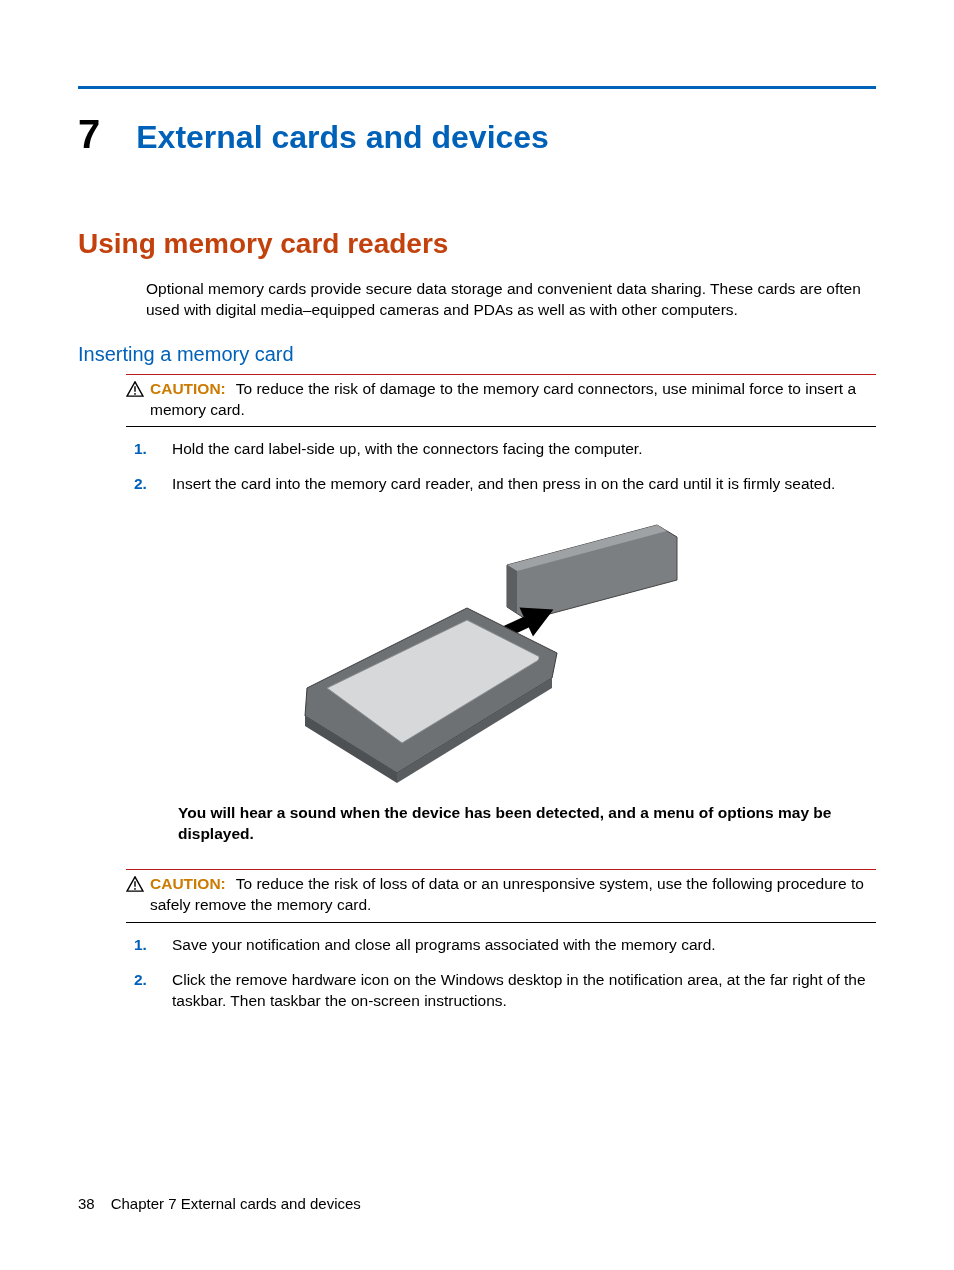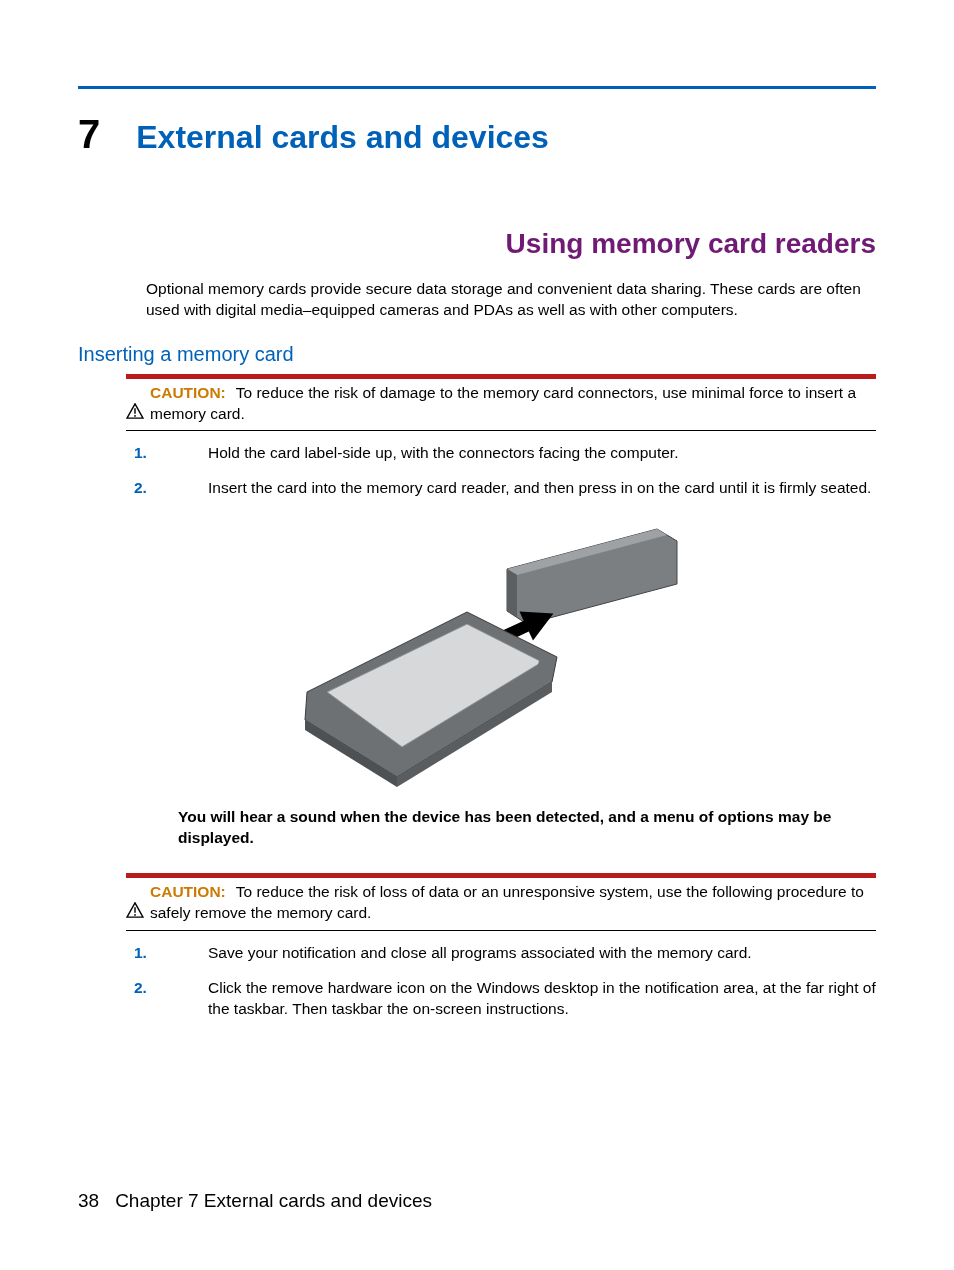--- a/index.html
+++ b/index.html
@@ -34,49 +34,47 @@
     color: #000;
   }
   .chapter-title {
     font-size: 32px;
     font-weight: bold;
     color: #0061b9;
   }
   h2.section {
     font-size: 28px;
     font-weight: bold;
-    color: #701a75;
+    color: #c2410c;
     margin: 0 0 16px 0;
-    text-align: right;
   }
   h3.subsection {
     font-size: 20px;
     font-weight: normal;
     color: #0061b9;
     margin: 20px 0 6px 0;
   }
   .body-indent {
     margin-left: 68px;
   }
   .para {
     margin: 0 0 14px 0;
   }
   a.link {
     color: #0061b9;
     text-decoration: underline;
   }
   .caution-box {
     margin-left: 48px;
-    border-top: 5px solid #b91c1c;
+    border-top: 1px solid #b91c1c;
     border-bottom: 1px solid #000;
     padding: 4px 0 6px 0;
     margin-bottom: 12px;
     display: flex;
     gap: 6px;
-    align-items: flex-end;
   }
   .caution-icon {
     flex: 0 0 auto;
     width: 18px;
     margin-top: 2px;
   }
   .caution-text {
     flex: 1;
   }
   .caution-label {
@@ -92,36 +90,36 @@
   ol.numlist > li {
     display: flex;
     gap: 20px;
     margin-bottom: 14px;
   }
   .num {
     color: #0061b9;
     font-weight: bold;
     flex: 0 0 18px;
   }
-  .li-text { flex: 1; margin-left: 36px; }
+  .li-text { flex: 1; }
   .figure {
     display: flex;
     justify-content: center;
     margin: 18px 0 20px 0;
   }
   .after-figure {
     margin-left: 100px;
     margin-bottom: 24px;
     font-weight: bold;
   }
   .footer {
     position: absolute;
     bottom: 56px;
     left: 78px;
-    font-size: 19px;
+    font-size: 15px;
   }
   .footer .pgnum { margin-right: 16px; }
 </style>
 </head>
 <body>
 
 <div class="page">
 
   <hr class="rule">
 

